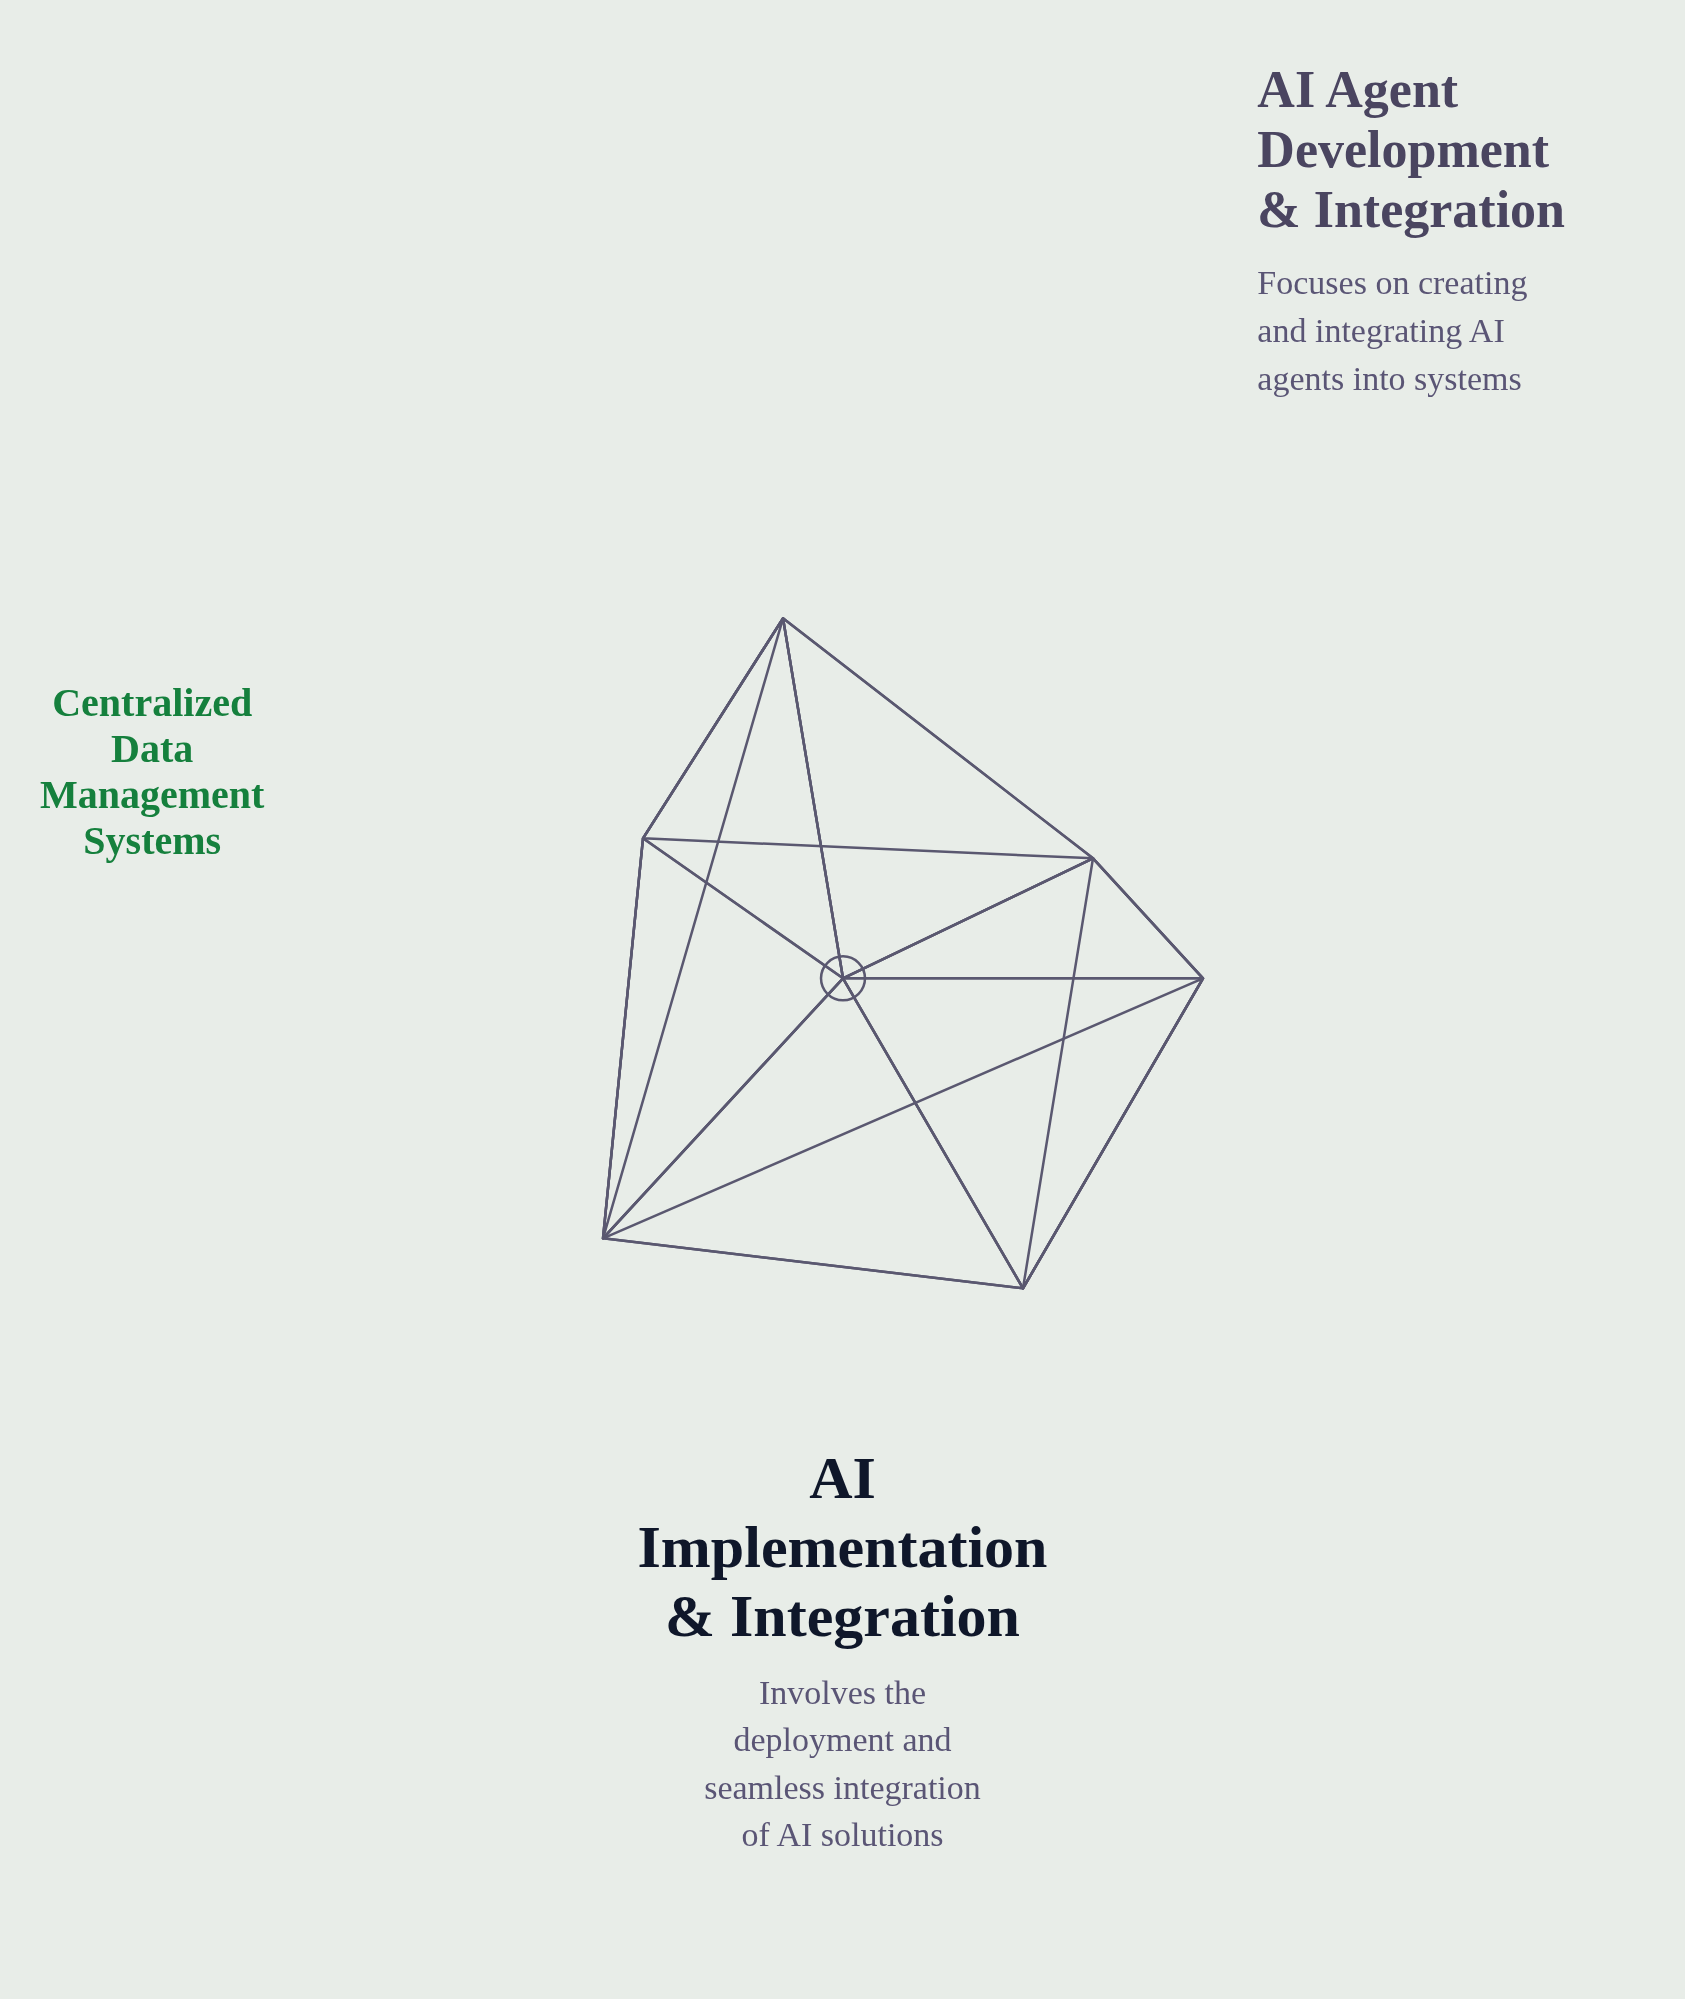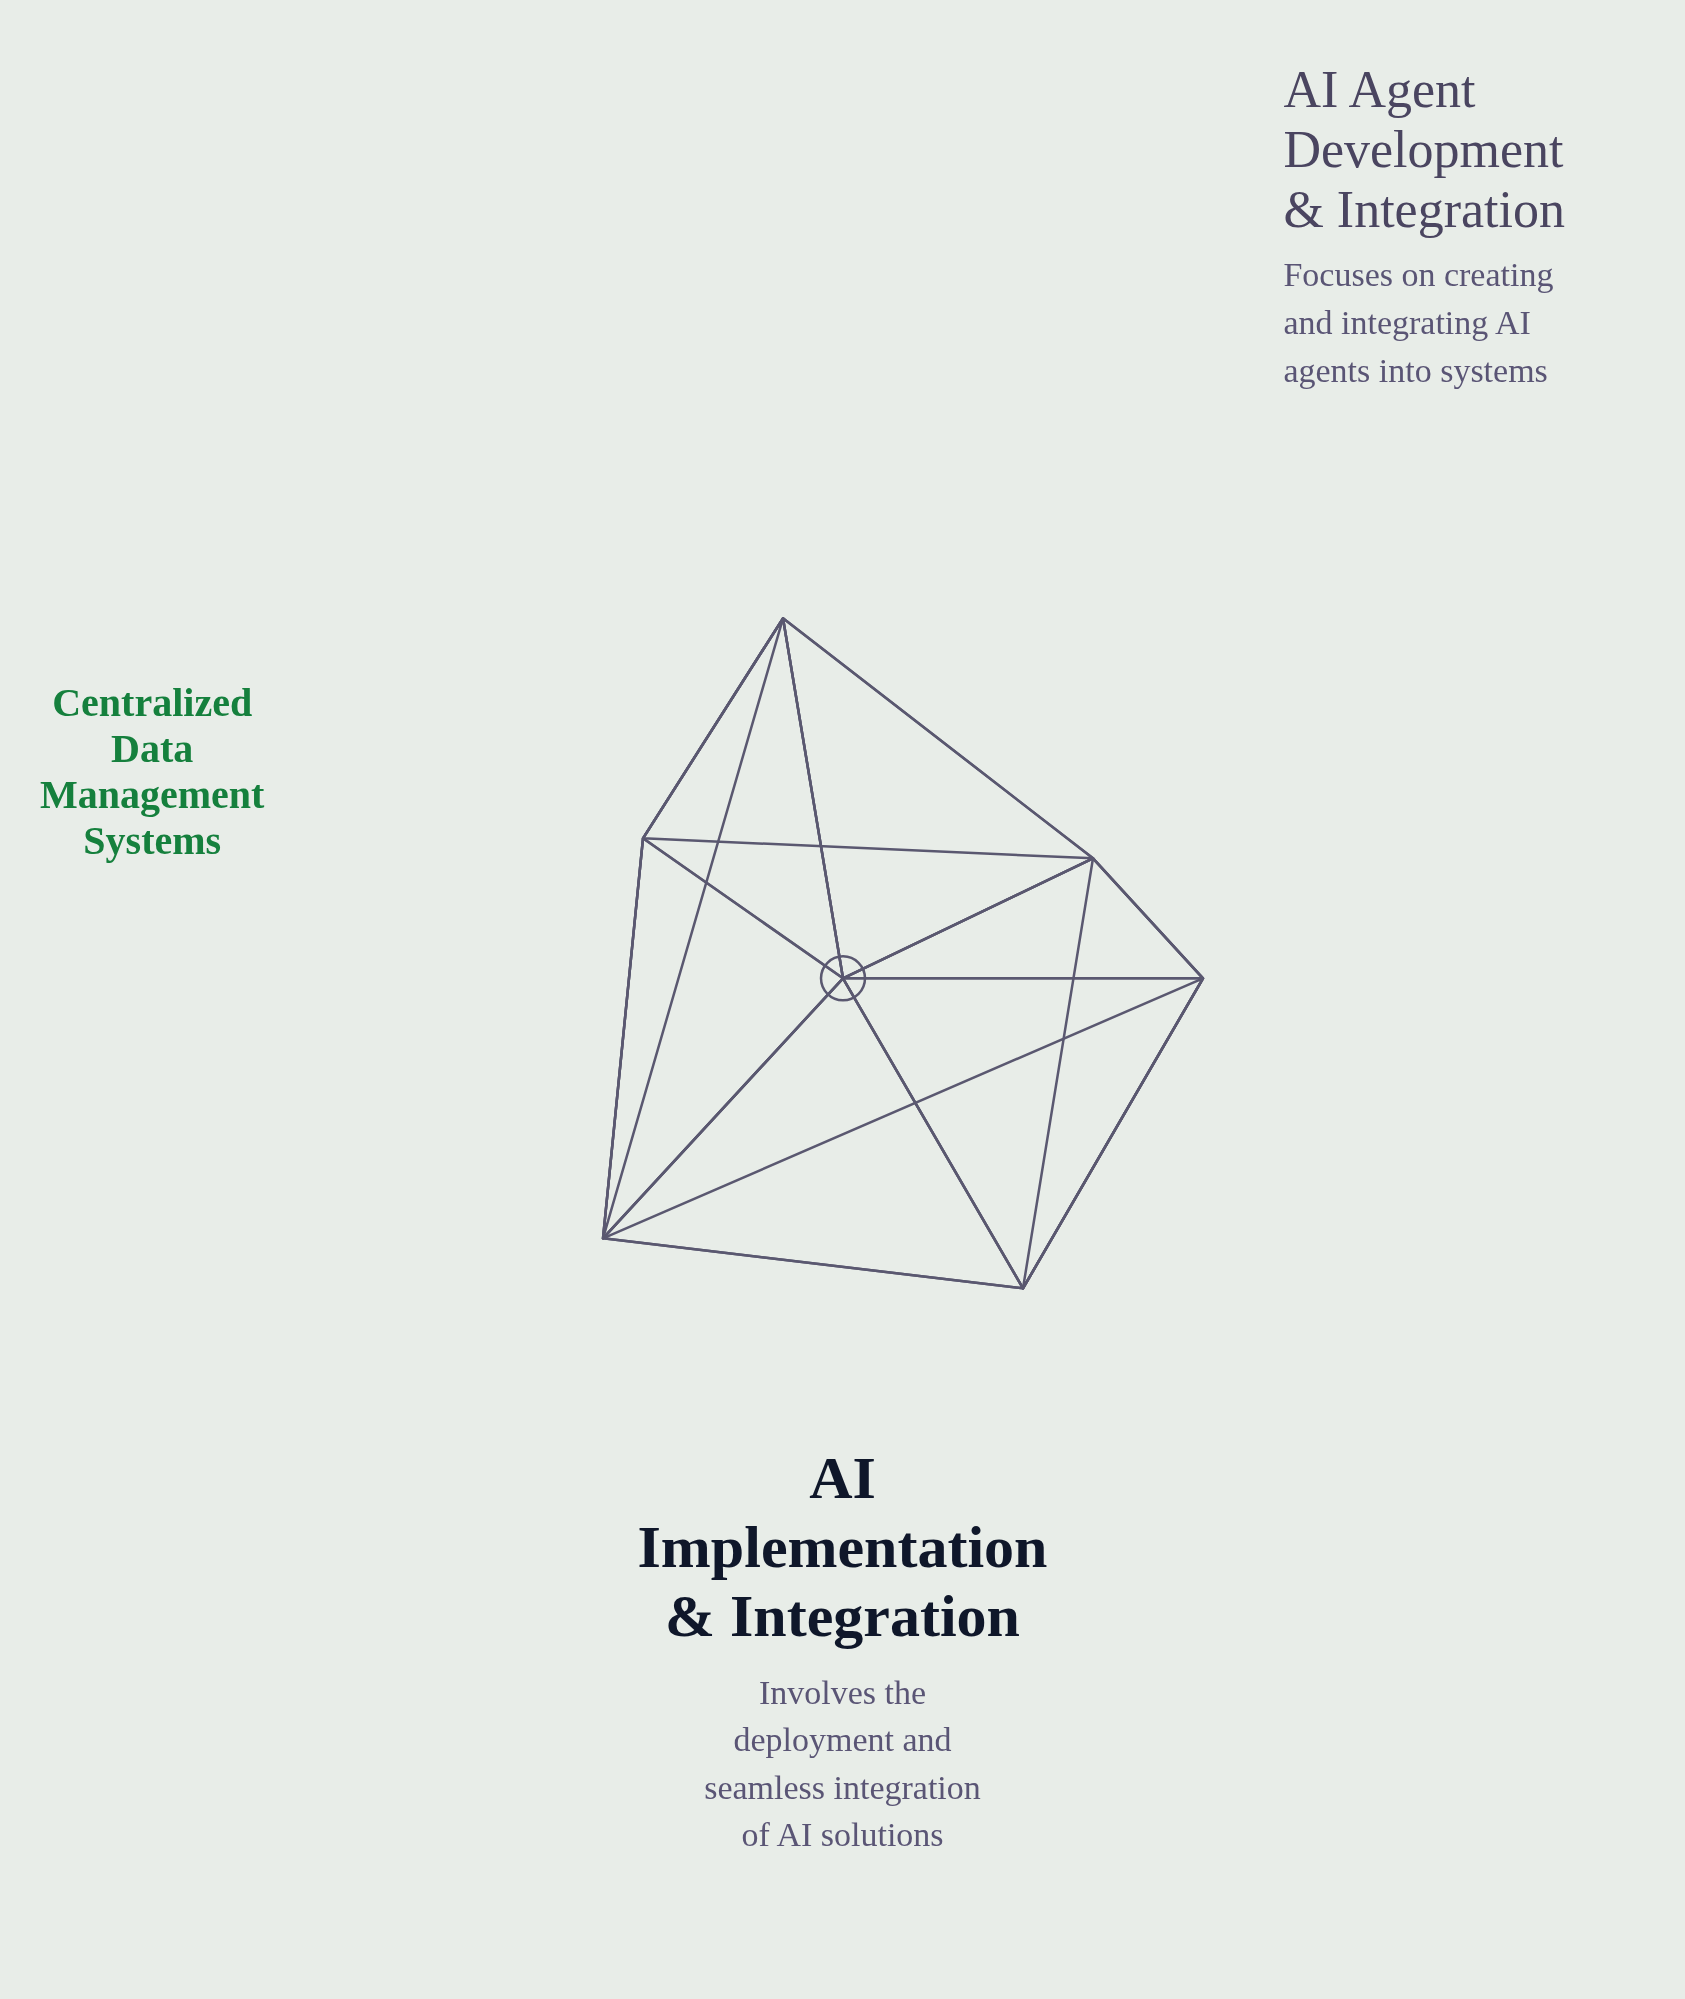--- a/index.html
+++ b/index.html
@@ -44,31 +44,31 @@
     .label-top-right {
       position: absolute;
       top: 60px;
       right: 120px;
       text-align: left;
       max-width: 420px;
     }
 
     .label-top-right .title {
       font-size: 52px;
-      font-weight: 400;
+      font-weight: 700;
       color: #4a4560;
       line-height: 1.15;
       font-family: Georgia, serif;
     }
 
     .label-top-right .subtitle {
       font-size: 34px;
       color: #5a5575;
       line-height: 1.4;
-      margin-top: 12px;
+      margin-top: 20px;
       font-family: Georgia, serif;
       font-weight: 400;
     }
 
     
     .label-left {
       position: absolute;
       top: 680px;
       left: 40px;
       text-align: center;

